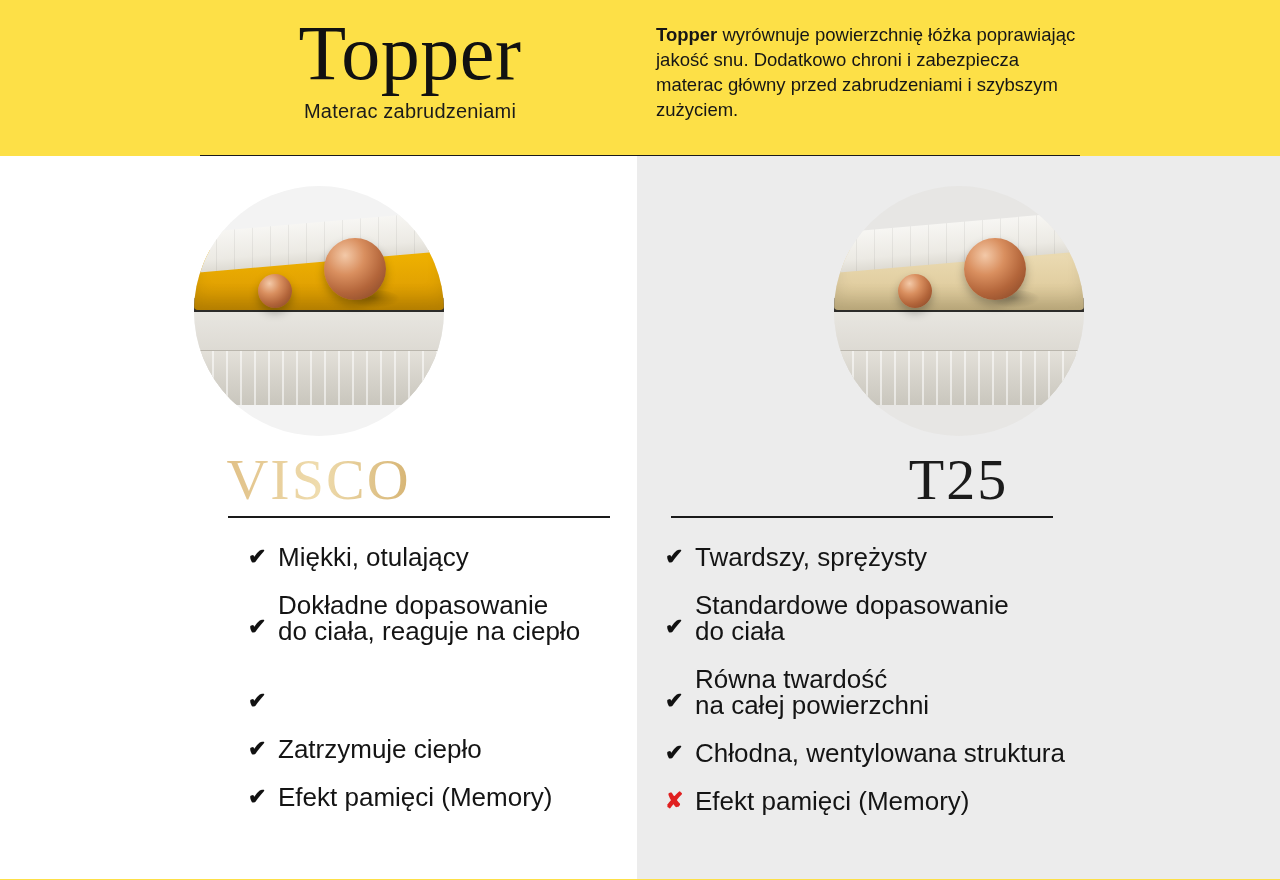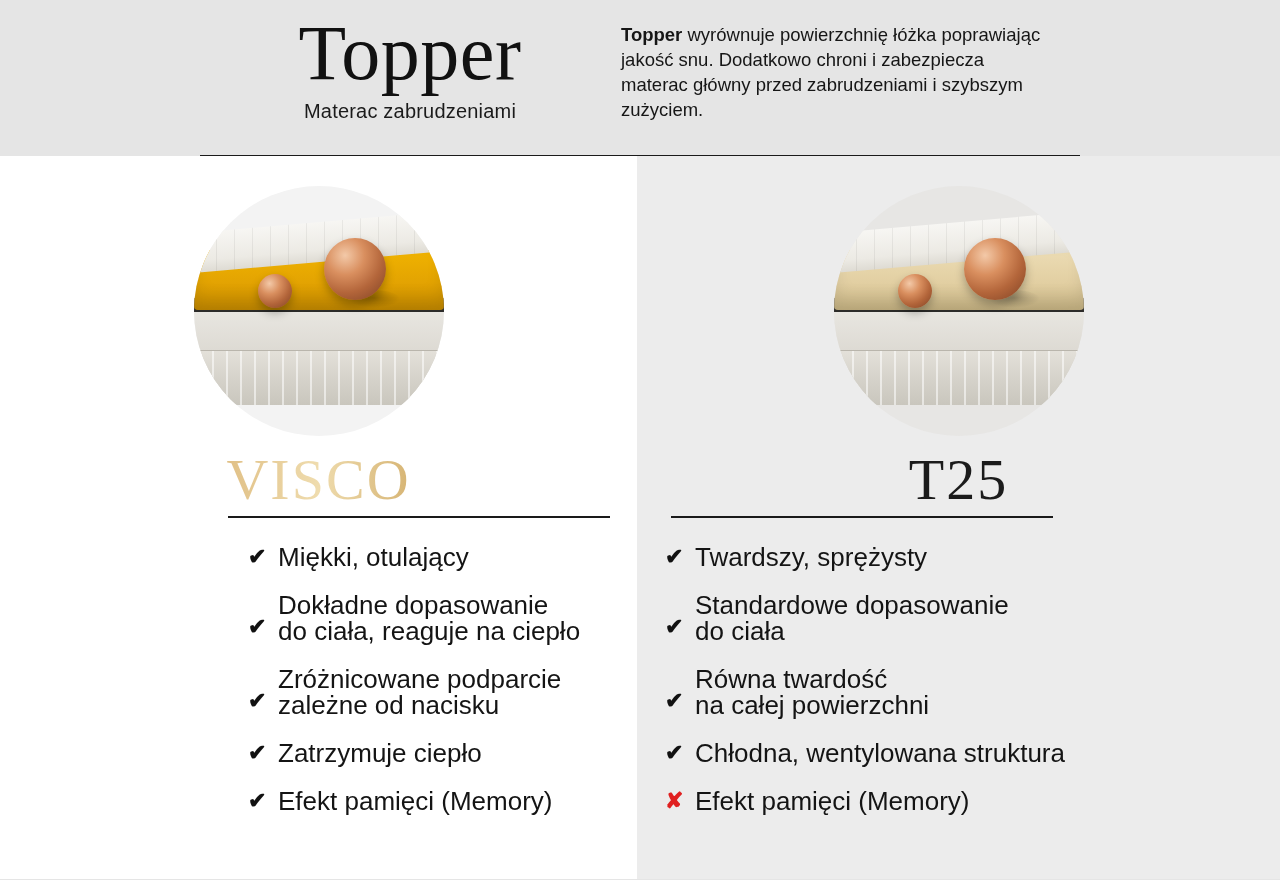--- a/index.html
+++ b/index.html
@@ -11,21 +11,21 @@
     height: 880px;
     background: #ffffff;
     font-family: "Liberation Sans", sans-serif;
     color: #111111;
     overflow: hidden;
   }
   .page {
     position: relative;
     width: 1280px;
     height: 880px;
-    background: #e5e5e5;
+    background: #fde047;
   }
 
   
   .header {
     position: absolute;
     top: 0;
     left: 0;
     width: 1280px;
     height: 158px;
   }
@@ -48,21 +48,21 @@
   .brand-subtitle {
     font-family: "Liberation Sans", sans-serif;
     font-size: 20px;
     line-height: 26px;
     color: #1b1b1b;
     margin-top: 2px;
     letter-spacing: 0.2px;
   }
   .header-right {
     position: absolute;
-    left: 621px;
+    left: 656px;
     top: 22px;
     width: 420px;
     font-size: 18.5px;
     line-height: 25px;
     color: #161616;
   }
   .header-right .lead {
     font-weight: bold;
   }
   .header-rule {
@@ -307,22 +307,20 @@
           <span class="mark">✔</span>
           <span class="txt">Miękki, otulający</span>
         </div>
         <div class="feature two-line">
           <span class="mark">✔</span>
           <span class="txt">Dokładne dopasowanie
 do ciała, reaguje na ciepło</span>
         </div>
         <div class="feature two-line">
           <span class="mark">✔</span>
-          <span class="txt">Zróżnicowane podparcie
-zależne od nacisku</span>
         </div>
         <div class="feature">
           <span class="mark">✔</span>
           <span class="txt">Zatrzymuje ciepło</span>
         </div>
         <div class="feature">
           <span class="mark">✔</span>
           <span class="txt">Efekt pamięci (Memory)</span>
         </div>
       </div>

